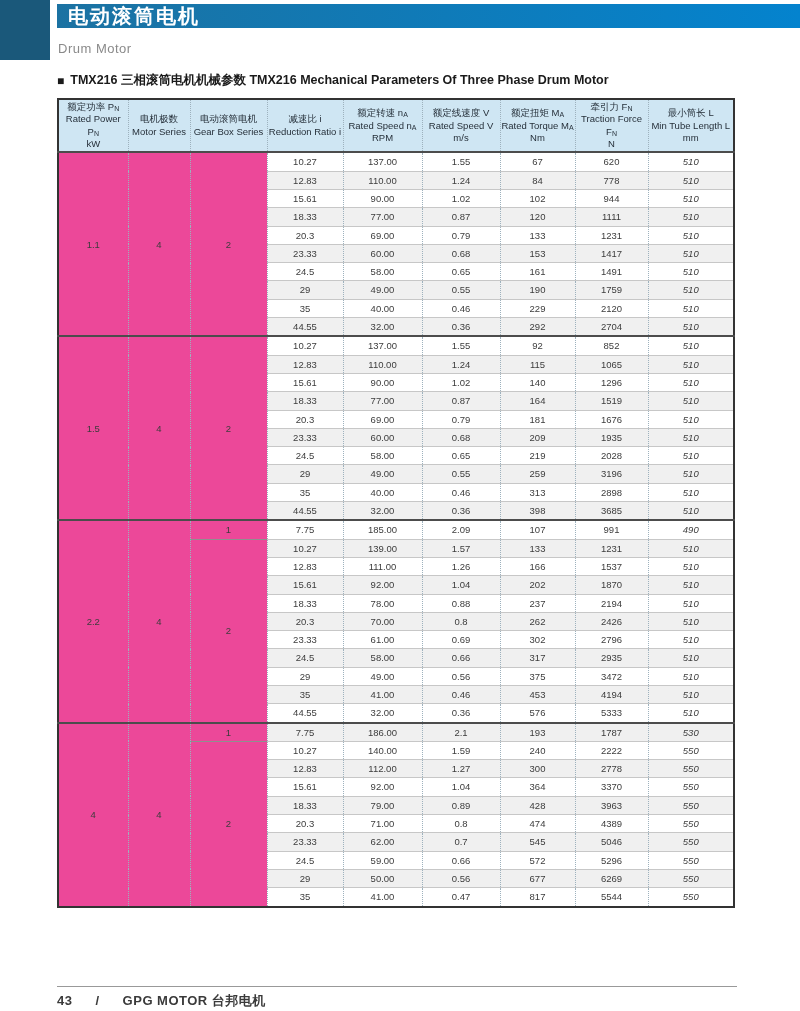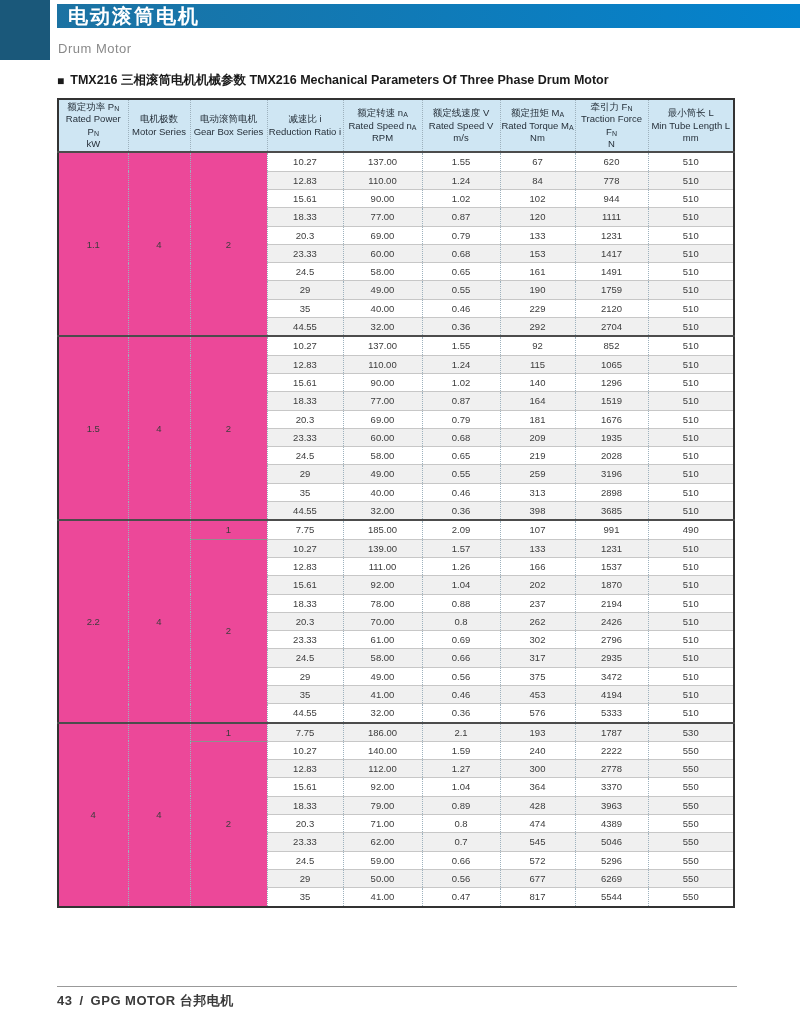--- a/index.html
+++ b/index.html
@@ -56,35 +56,35 @@
     border-bottom:1px solid var(--dark-line);
     padding:1px 0;
   }
   .param-table th:last-child{border-right:none;}
   .param-table td{
     height:17.3px;line-height:17.3px;
     font-size:9.5px;color:#3c3c3c;text-align:center;vertical-align:middle;
     border-right:1px dotted var(--dot-line);
     padding:0;
   }
-  .param-table td:last-child{border-right:none;}
+  .param-table td:last-child{border-right:none;font-style:italic;}
   .param-table td.data{border-bottom:1px solid var(--row-line);background:#ffffff;}
   .param-table td.data.alt{background:var(--alt-row);}
   .param-table td.merge{background:#ec4899;}
   .param-table tr.group-first td{border-top:2px solid var(--dark-line);}
   .param-table tr.section-first td{border-top:1px solid #8f8f8f;}
   .sub{font-size:7px;vertical-align:-1px;letter-spacing:0;}
 
   .footer-line{
     position:absolute;left:57px;top:986px;width:680px;height:1px;background:#999999;
   }
   .footer-text{
     position:absolute;left:57px;top:992px;
     font-size:13px;font-weight:bold;color:#3a3a3a;letter-spacing:0.5px;
-    display:flex;gap:7px;align-items:baseline;
+    display:flex;gap:23px;align-items:baseline;
   }
 </style>
 </head>
 <body>
 
 <div class="corner-block"></div>
 
 <div class="title-bar">
   <span class="title-text">电动滚筒电机</span>
 </div>

